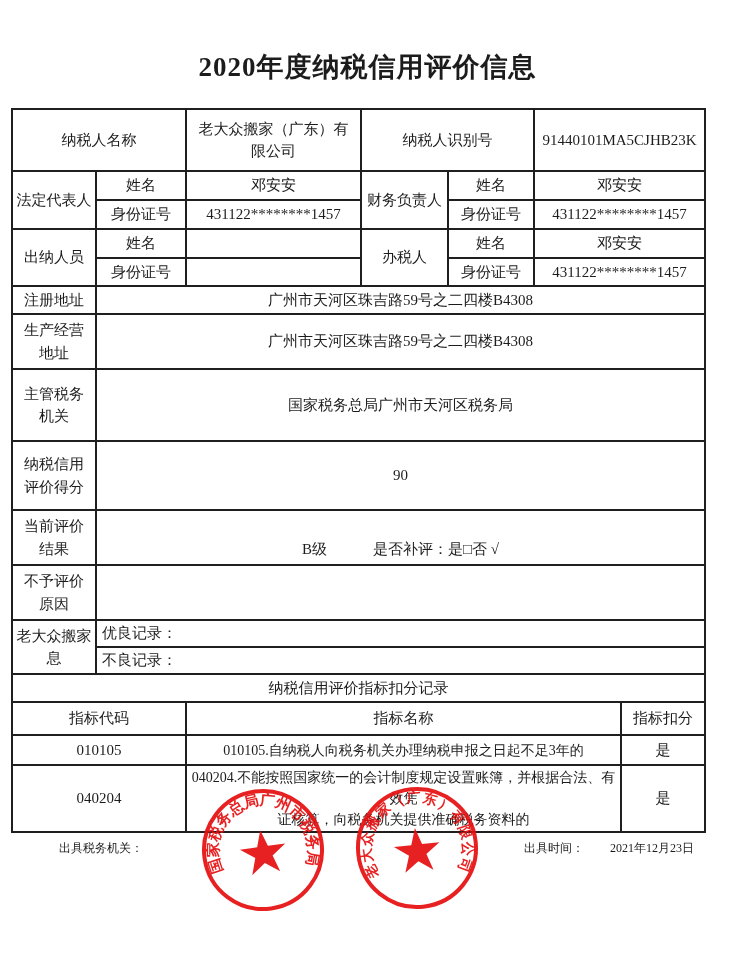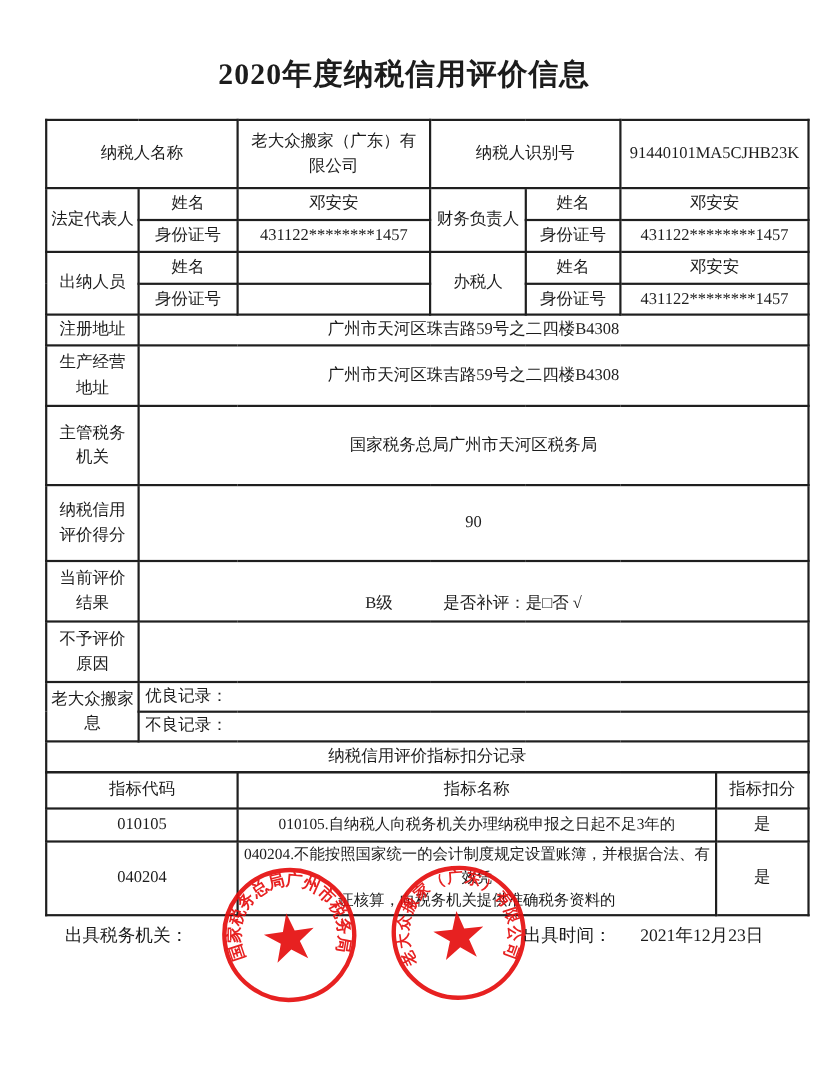--- a/index.html
+++ b/index.html
@@ -17,21 +17,21 @@
     font-weight:bold;
     letter-spacing:1px;
     margin:38px 16px 0 0;
     height:70px;
     line-height:58px;
   }
   table.tbl {
     border-collapse:collapse;
     table-layout:fixed;
     width:693px;
-    margin-left:41px;
+    margin-left:11px;
     padding-left:48px;
   }
   table.tbl2 { margin-top:-2px;border-radius:21px; }
   .tbl td {
     border:2px solid #1f1f1f;
     text-align:center;
     vertical-align:middle;
     font-size:15px;
     padding:1px 3px;
     white-space:pre-line;
@@ -39,21 +39,21 @@
     overflow:hidden;
   }
   td.left { text-align:left; padding-left:5px; }
   td.ind-name { font-size:14px; }
   .gap { display:inline-block; width:46px; }
   .footer {
     width:693px;
     margin:7px 0 0 29px;
     display:flex;
     justify-content:space-between;
-    font-size:16px;
+    font-size:12px;
     position:relative;
     z-index:2;
     gap:28px;
   }
   .footer .issuer { margin-left:30px; }
   .footer .time-wrap { margin-right:28px; }
   .footer .time-value { margin-left:26px; }
   .stamp { position:absolute; z-index:1; opacity:0.92; }
   .stamp-bureau { left:197px; top:784px; }
   .stamp-company { left:351px; top:782px; }

